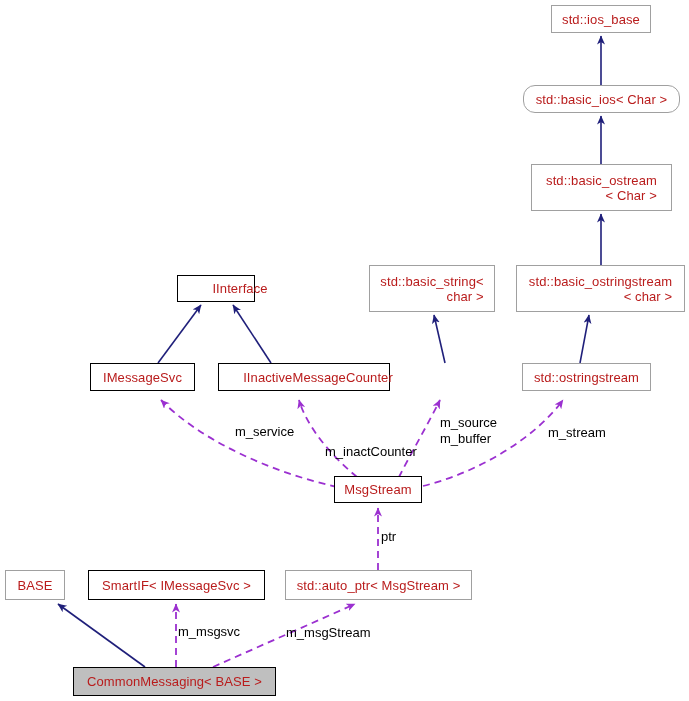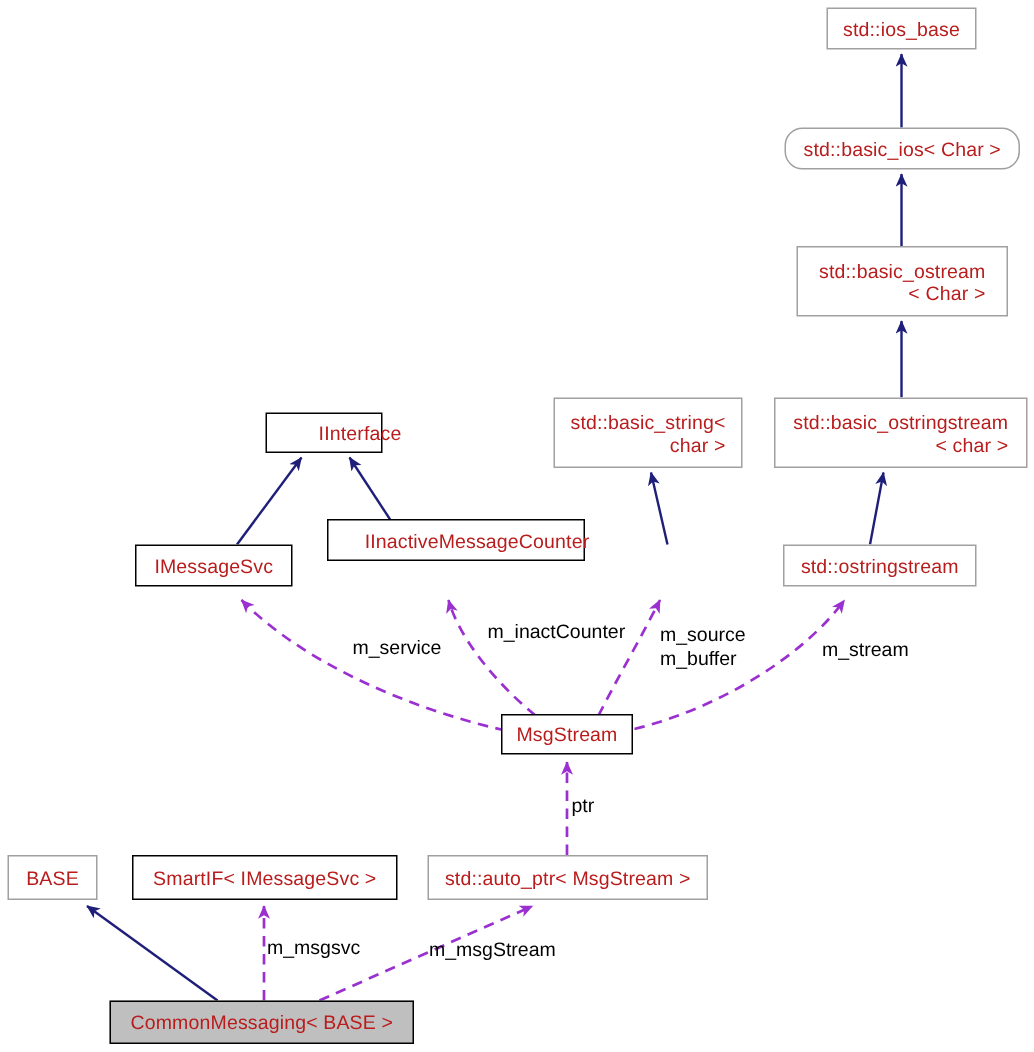--- a/index.html
+++ b/index.html
@@ -106,35 +106,35 @@
   <div class="node light" style="left:522px;top:363px;width:129px;height:28px;">std::ostringstream</div>
 
   <div class="node light" style="left:369px;top:265px;width:126px;height:47px;">std::basic_string&lt;
 char &gt;</div>
 
 
   <div class="node strong" style="left:177px;top:275px;width:78px;height:27px;padding-left:48px;">IInterface</div>
 
   <div class="node strong" style="left:90px;top:363px;width:105px;height:28px;">IMessageSvc</div>
 
-  <div class="node strong" style="left:218px;top:346px;width:172px;height:28px;padding-left:28px;">IInactiveMessageCounter</div>
+  <div class="node strong" style="left:218px;top:363px;width:172px;height:28px;padding-left:28px;">IInactiveMessageCounter</div>
 
   <div class="node strong" style="left:334px;top:476px;width:88px;height:27px;">MsgStream</div>
 
   <div class="node light" style="left:5px;top:570px;width:60px;height:30px;">BASE</div>
 
   <div class="node strong" style="left:88px;top:570px;width:177px;height:30px;">SmartIF&lt; IMessageSvc &gt;</div>
 
   <div class="node light" style="left:285px;top:570px;width:187px;height:30px;">std::auto_ptr&lt; MsgStream &gt;</div>
 
   <div class="node highlight" style="left:73px;top:667px;width:203px;height:29px;">CommonMessaging&lt; BASE &gt;</div>
 
   <div class="edge-label" style="left:235px;top:424px;">m_service</div>
 
-  <div class="edge-label" style="left:325px;top:413px;">m_inactCounter</div>
+  <div class="edge-label" style="left:325px;top:444px;">m_inactCounter</div>
 
   <div class="edge-label" style="left:440px;top:415px;">m_source</div>
 
   <div class="edge-label" style="left:440px;top:431px;">m_buffer</div>
 
   <div class="edge-label" style="left:548px;top:425px;">m_stream</div>
 
   <div class="edge-label" style="left:381px;top:529px;">ptr</div>
 
   <div class="edge-label" style="left:178px;top:624px;">m_msgsvc</div>

